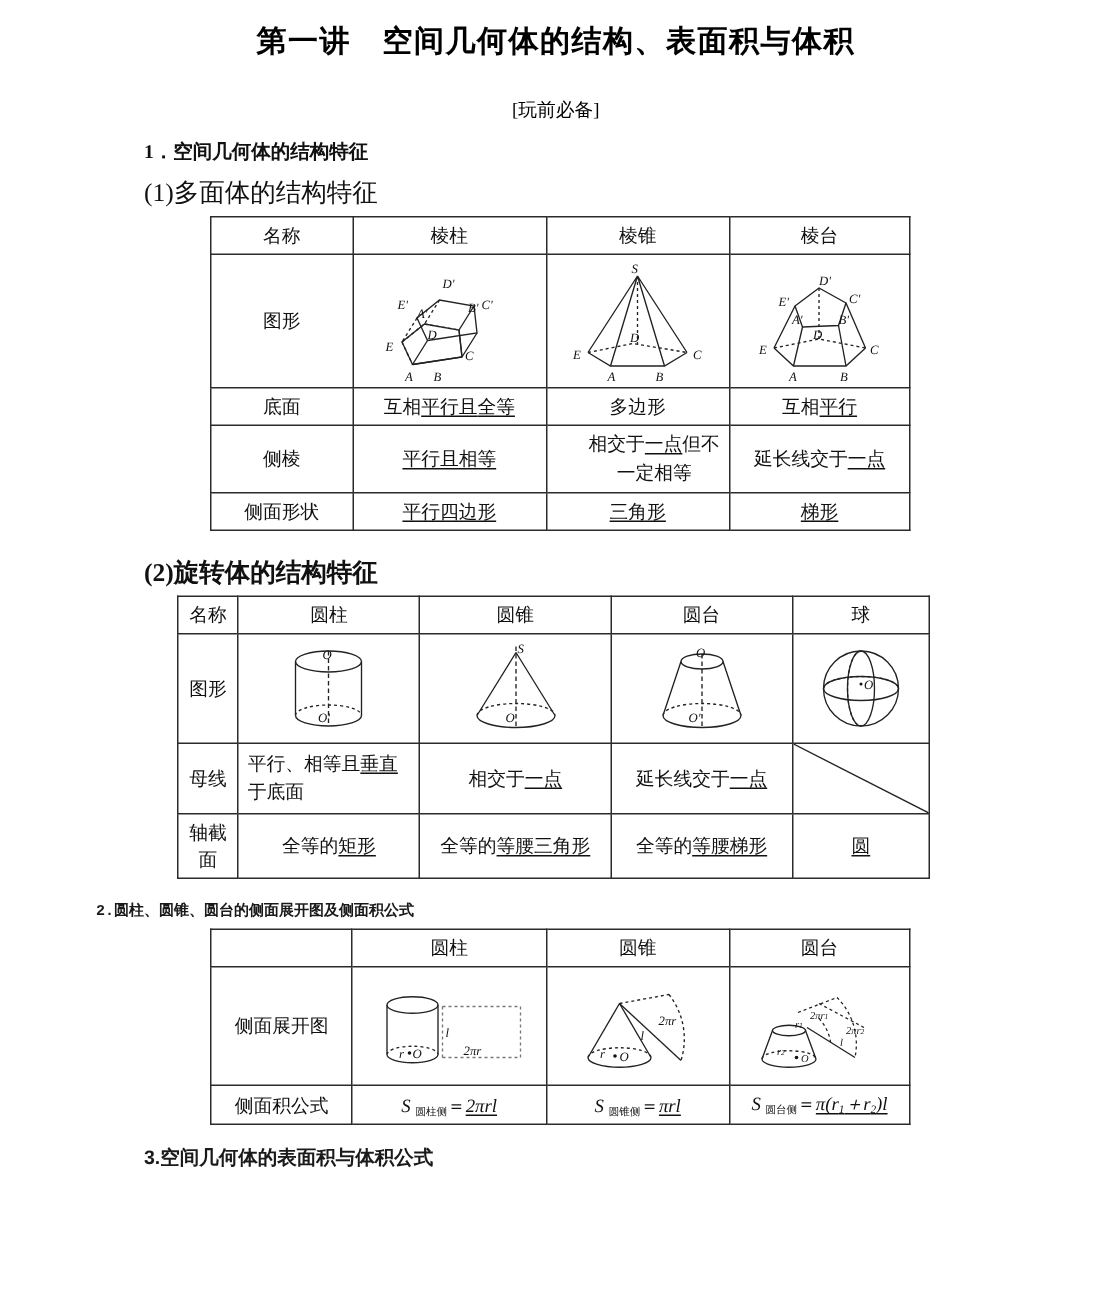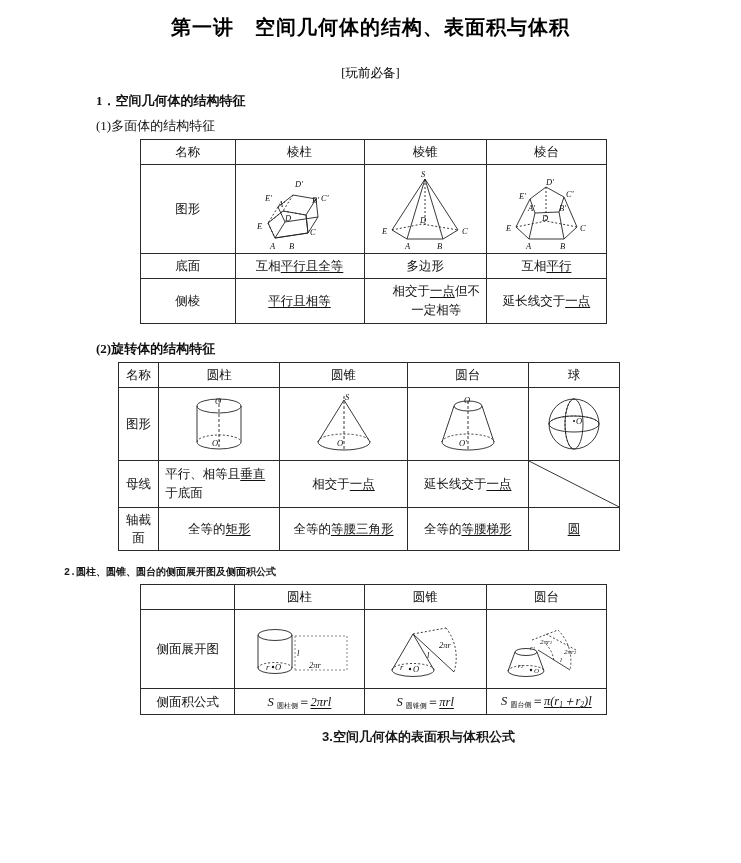--- a/index.html
+++ b/index.html
@@ -29,36 +29,35 @@
     margin-top:24px;
     color:#000;
   }
   .h-num{
     font-size:13px;
     font-weight:bold;
     margin:10px 0 0 96px;
     color:#111;
   }
   .h-sub{
-    font-size:13px;
+    font-size:17px;
     margin:7px 0 4px 96px;
     color:#111;
   }
   .h-num2{
     font-size:10px;
     font-weight:bold;
     margin:14px 0 5px 64px;
     font-family:Liberation Mono, monospace;
   }
   .h-num3{
     font-size:13px;
     font-weight:bold;
     margin:13px 0 0 96px;
     font-family:"Liberation Sans","DejaVu Sans",sans-serif;
-    text-align:center;
   }
 
   
   table{
     border-collapse:collapse;
     font-size:12.5px;
     color:#111;
   }
   table td{
     border:1px solid #2b2b2b;
@@ -195,20 +194,26 @@
       <td>互相<span class="u">平行且</span><span class="u">全等</span></td>
       <td>多边形</td>
       <td>互相<span class="u">平行</span></td>
     </tr>
     <tr>
       <td>侧棱</td>
       <td><span class="u">平行且相等</span></td>
       <td class="two-line">相交于<span class="u">一点</span>但不<br>一定相等</td>
       <td>延长线交于<span class="u">一点</span></td>
     </tr>
+    <tr>
+      <td>侧面形状</td>
+      <td><span class="u">平行四边形</span></td>
+      <td><span class="u">三角形</span></td>
+      <td><span class="u">梯形</span></td>
+    </tr>
   </tbody>
     </table>
 
   <div class="h-sub" style="margin-top:16px;font-weight:bold;">(2)旋转体的结构特征</div>
 
   <table class="t2">
     <tbody>
         <tr>
       <td style="width:54px">名称</td>
       <td style="width:118px">圆柱</td>

